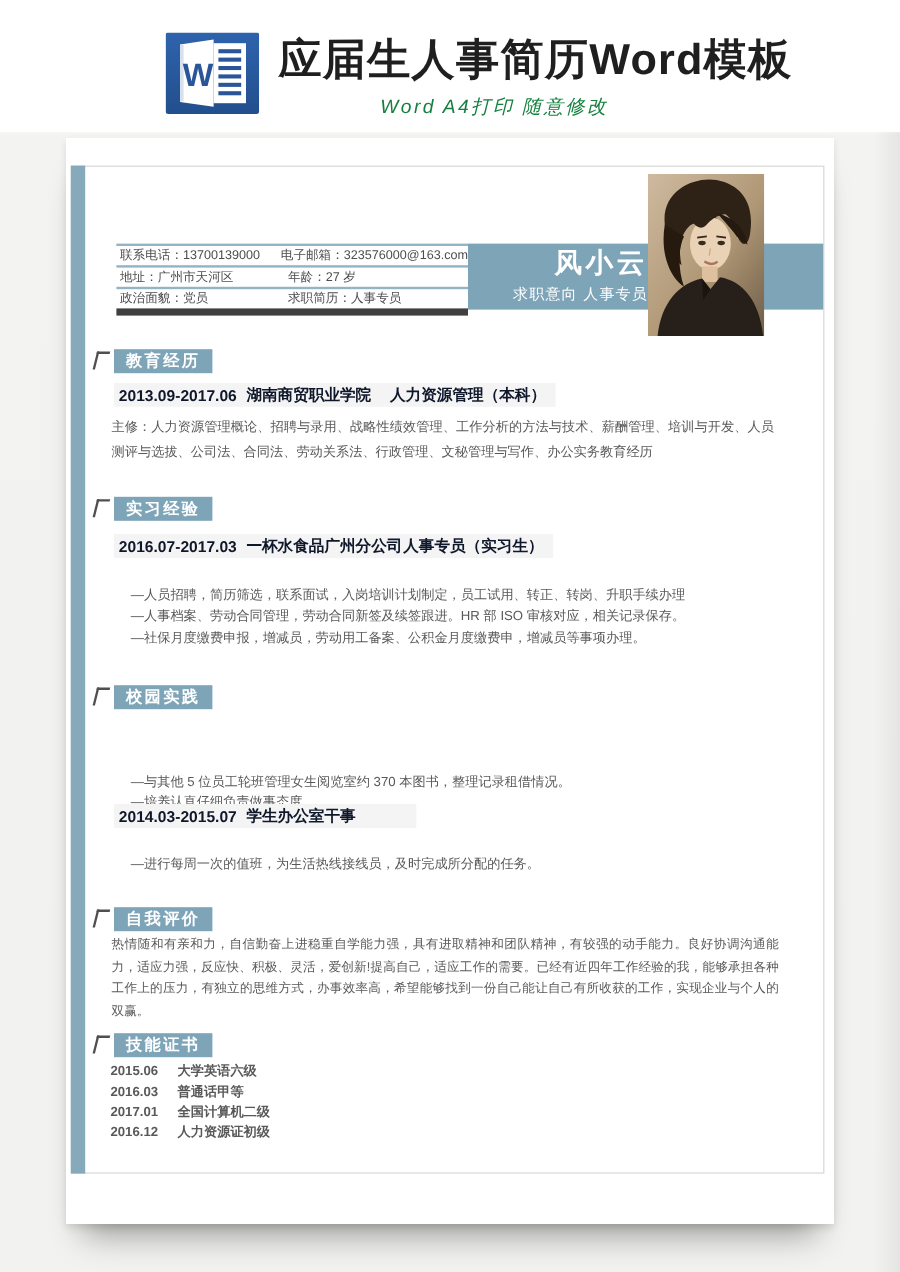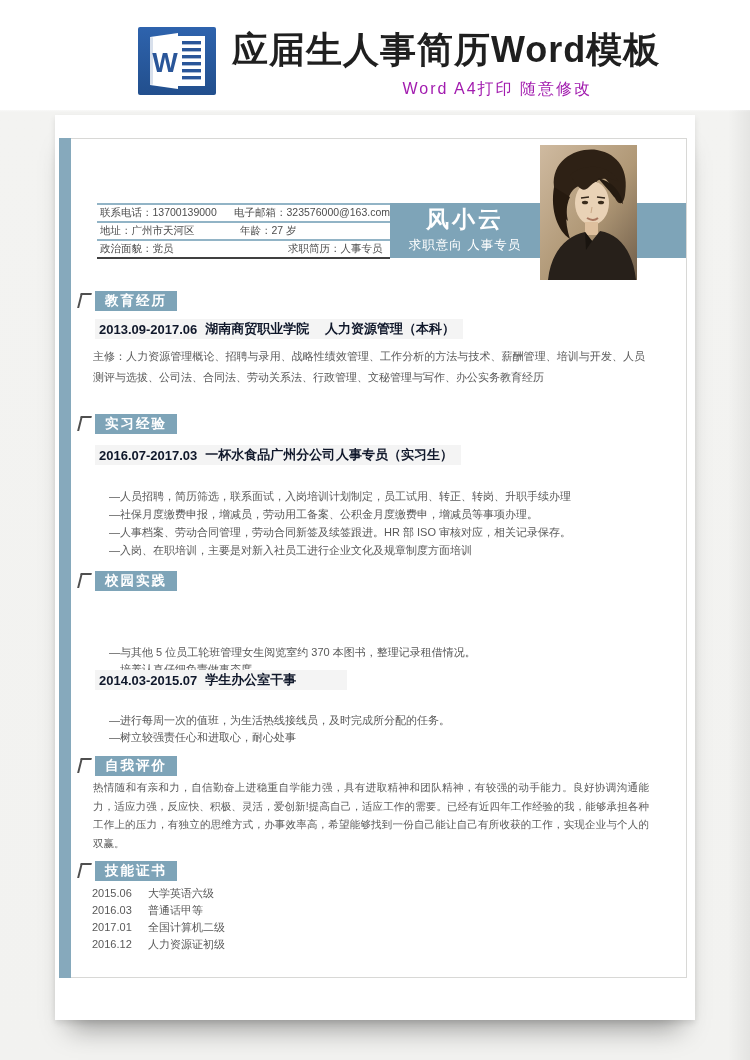--- a/index.html
+++ b/index.html
@@ -10,57 +10,57 @@
     position:relative;overflow:hidden;
   }
   .stage{position:absolute;inset:0;}
   .stage::after{content:"";position:absolute;top:110px;right:0;width:22px;bottom:0;
     background:linear-gradient(90deg,rgba(0,0,0,0) 0,rgba(0,0,0,0.06) 100%);pointer-events:none;}
   
   .hdr{position:absolute;left:0;top:0;width:750px;height:110px;background:#ffffff;}
   .word-icon{position:absolute;left:138px;top:27px;width:78px;height:68px;}
   .hdr-title{position:absolute;left:232px;top:26px;width:410px;text-align:center;
     font-size:36px;font-weight:bold;color:#1f1f1f;letter-spacing:1px;white-space:nowrap;}
-  .hdr-sub{position:absolute;left:232px;top:79px;width:360px;text-align:right;
-    font-size:16px;color:#a21caf;letter-spacing:2px;white-space:nowrap;}
+  .hdr-sub{position:absolute;left:232px;top:79px;width:360px;text-align:center;
+    font-size:16px;color:#15803d;letter-spacing:2px;white-space:nowrap;font-style:italic;}
   
   .card{position:absolute;left:55px;top:115px;width:640px;height:905px;background:#ffffff;
     box-shadow:0 3px 6px rgba(0,0,0,0.10),0 22px 26px -14px rgba(0,0,0,0.38);}
   .frame{position:absolute;left:4px;top:23px;width:626px;height:838px;border:1px solid #d8d8d6;}
   .strip{position:absolute;left:4px;top:23px;width:12px;height:840px;background:#86a9bc;}
   
   .contact{position:absolute;left:42px;top:88px;width:293px;font-size:10.5px;color:#4d4d4d;}
   .c-row{display:flex;border-top:2px solid #92b4c6;height:16px;align-items:center;}
-  .c-row:last-child{border-bottom:2px solid #404040;gap:48px;}
+  .c-row:last-child{border-bottom:6px solid #404040;}
   .c-cell1{width:140px;padding-left:3px;white-space:nowrap;}
   .c-cell2{flex:1;white-space:nowrap;}
   .banner{position:absolute;left:335px;top:88px;width:296px;height:55px;background:#7ea4b8;}
   .name-block{position:absolute;left:0;top:0;width:150px;height:55px;display:flex;
-    flex-direction:column;align-items:center;justify-content:center;color:#ffffff;border-radius:26px;}
+    flex-direction:column;align-items:flex-end;justify-content:center;color:#ffffff;border-radius:26px;}
   .name{font-size:23px;font-weight:bold;letter-spacing:3px;line-height:1;}
   .objective{font-size:12.5px;margin-top:6px;letter-spacing:1px;}
   .photo{position:absolute;left:485px;top:30px;width:97px;height:135px;overflow:hidden;}
   
   .badge{position:absolute;left:40px;background:#7ea4b8;color:#ffffff;font-size:13.5px;
     font-weight:bold;padding:3px 10px 3px 10px;letter-spacing:2px;line-height:1;white-space:nowrap;}
   .corner{position:absolute;left:24px;width:9px;height:13px;border-left:2px solid #4f4f4f;
     border-top:2px solid #4f4f4f;transform:skewX(-14deg);}
   .entry{position:absolute;left:40px;height:20px;background:#f4f4f4;display:flex;
     align-items:center;font-size:13px;font-weight:bold;color:#0f172a;padding:0 8px 0 4px;
     box-sizing:border-box;white-space:nowrap;}
   .entry .org{margin-left:8px;text-align:right;}
   .entry .role{margin-left:auto;}
   .body-txt{position:absolute;left:38px;color:#595959;}
   .detail{width:552px;font-size:11px;line-height:21px;text-align:justify;}
   .bullets{font-size:11px;list-style:none;margin:16px;padding:0;}
   .bullets li{white-space:nowrap;}
   .lh18 li{line-height:18px;}
   .lh17 li{line-height:17px;}
   .self-txt{width:556px;font-size:10.5px;line-height:18.5px;text-align:justify;}
-  .certs{font-size:11px;list-style:none;margin:0;padding:0;}
+  .certs{font-size:11px;list-style:none;margin:0;padding:0;font-weight:bold;}
   .certs li{line-height:17px;display:flex;}
   .certs .cd{width:44px;color:#595959;}
   .certs .cn{margin-left:12px;color:#595959;}
 </style>
 </head>
 <body>
 
 <div class="stage">
 
   <div class="hdr">
@@ -154,38 +154,36 @@
 
     <div class="corner" style="top:301px"></div>
     <div class="badge" style="top:299px">实习经验</div>
     <div class="entry" style="top:330px;width:366px">
       <span>2016.07-2017.03</span>
       <span class="org">一杯水食品广州分公司</span>
       <span class="role">人事专员（实习生）</span>
     </div>
     <ul class="body-txt bullets lh18" style="top:356px">
       <li>—人员招聘，简历筛选，联系面试，入岗培训计划制定，员工试用、转正、转岗、升职手续办理</li>
+      <li>—人事档案、劳动合同管理，劳动合同新签及续签跟进。HR 部 ISO 审核对应，相关记录保存。</li>
       <li>—社保月度缴费申报，增减员，劳动用工备案、公积金月度缴费申，增减员等事项办理。</li>
-      <li>—人事档案、劳动合同管理，劳动合同新签及续签跟进。HR 部 ISO 审核对应，相关记录保存。</li>
-      <li>—入岗、在职培训，主要是对新入社员工进行企业文化及规章制度方面培训</li>
     </ul>
 
     <div class="corner" style="top:458px"></div>
     <div class="badge" style="top:456px">校园实践</div>
     <ul class="body-txt bullets lh17" style="top:513px">
       <li>—与其他 5 位员工轮班管理女生阅览室约 370 本图书，整理记录租借情况。</li>
       <li>—培养认真仔细负责做事态度</li>
     </ul>
     <div class="entry" style="top:555px;width:252px">
       <span>2014.03-2015.07</span>
       <span class="org">学生办公室干事</span>
     </div>
     <ul class="body-txt bullets lh17" style="top:581px">
       <li>—进行每周一次的值班，为生活热线接线员，及时完成所分配的任务。</li>
-      <li>—树立较强责任心和进取心，耐心处事</li>
     </ul>
 
     <div class="corner" style="top:643px"></div>
     <div class="badge" style="top:641px">自我评价</div>
     <div class="body-txt self-txt" style="top:663px">热情随和有亲和力，自信勤奋上进稳重自学能力强，具有进取精神和团队精神，有较强的动手能力。良好协调沟通能力，适应力强，反应快、积极、灵活，爱创新!提高自己，适应工作的需要。已经有近四年工作经验的我，能够承担各种工作上的压力，有独立的思维方式，办事效率高，希望能够找到一份自己能让自己有所收获的工作，实现企业与个人的双赢。</div>
 
     <div class="corner" style="top:748px"></div>
     <div class="badge" style="top:746px">技能证书</div>
     <ul class="body-txt certs" style="top:770px;left:37px">
       <li>

